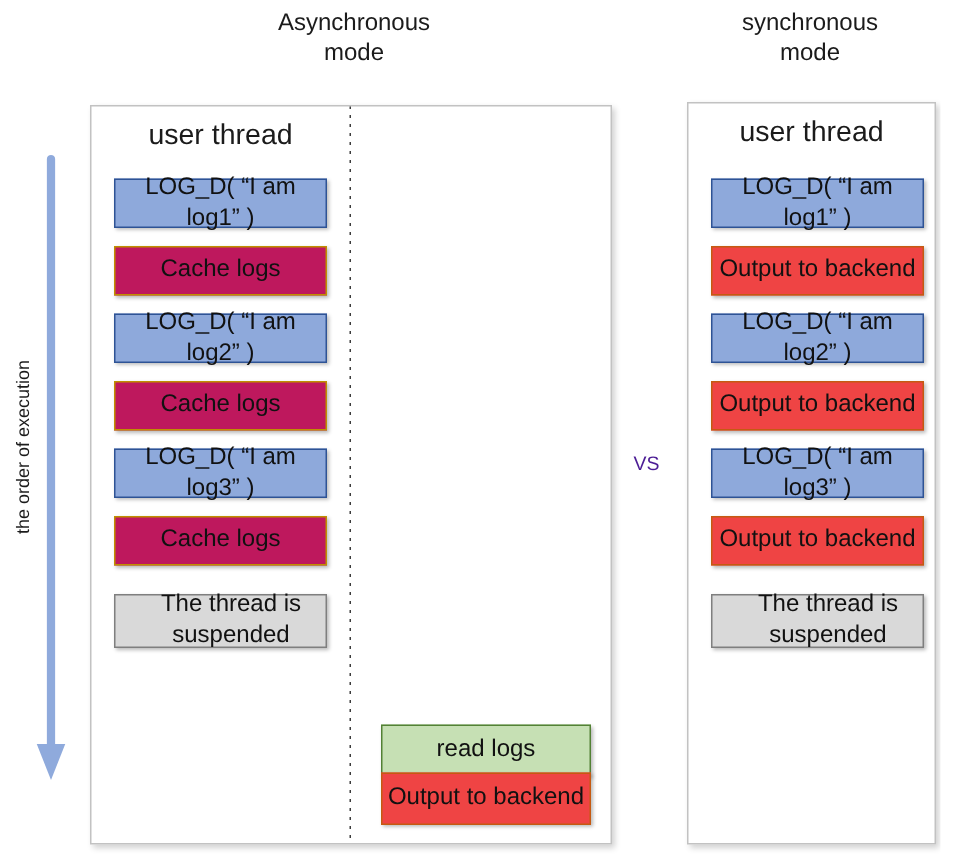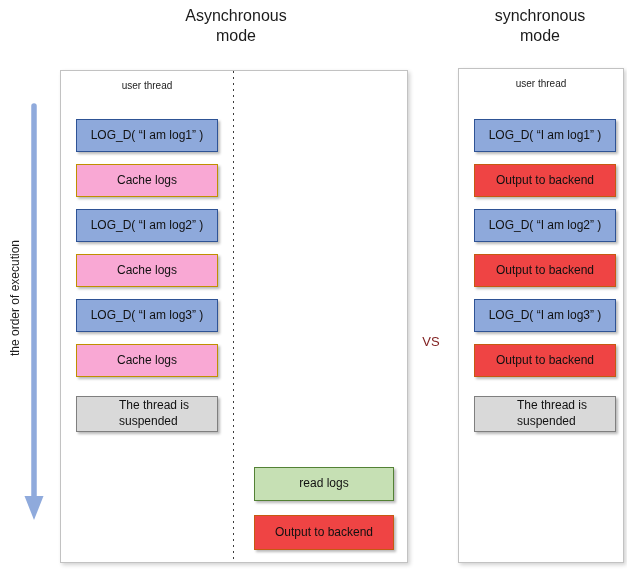--- a/index.html
+++ b/index.html
@@ -16,51 +16,51 @@
 
   .panel {
     position:absolute; background:#ffffff;
     border:1px solid #c2c2c2; box-shadow:2px 2px 4px rgba(0,0,0,0.18);
     box-sizing:border-box;
   }
   .panel-async { left:60px;  top:70px; width:348px; height:493px; }
   .panel-sync  { left:458px; top:68px; width:166px; height:495px; }
 
   .col-header {
-    position:absolute; top:9px; font-size:10px; text-align:center; color:#1b1b1b;
+    position:absolute; top:9px; font-size:19px; text-align:center; color:#1b1b1b;
   }
   .hdr-async-user   { left:0;    width:172px; }
   .hdr-async-logger { left:172px; width:176px; }
   .hdr-sync-user    { left:0;    width:100%; }
 
   .divider {
     position:absolute; left:172px; top:0; bottom:0; width:1px;
     background:repeating-linear-gradient(to bottom,#3c3c3c 0 2px, transparent 2px 6px);
   }
 
   .step {
     position:absolute; display:flex; align-items:center; justify-content:center;
-    font-size:12px; line-height:1.3; white-space:pre-line;
+    text-align:center; font-size:16px; line-height:1.3; white-space:pre-line;
     border:1.5px solid #555; box-shadow:1.5px 1.5px 2.5px rgba(0,0,0,0.28);
     box-sizing:border-box; color:#111;
   }
   .blue   { background:#8EA9DB; border-color:#2E5395; }
-  .yellow { background:#f9a8d4; border-color:#BF8F00; }
+  .yellow { background:#be185d; border-color:#BF8F00; }
   .green  { background:#C6E0B4; border-color:#538135; }
   .orange { background:#ef4444; border-color:#C55A11; }
   .gray   { background:#D9D9D9; border-color:#7F7F7F;padding-left:14px; }
 
   .arrow-svg { position:absolute; left:21px; top:102px; width:26px; height:422px; }
   .axis-label {
     position:absolute; left:15px; top:298px; white-space:nowrap;
     transform:translate(-50%,-50%) rotate(-90deg); font-size:12px; color:#1b1b1b;
   }
   .vs {
     position:absolute; left:408px; top:301px; width:46px;
-    text-align:center; font-size:13px; color:#7f1d1d;margin-top:33px;
+    text-align:center; font-size:13px; color:#4c1d95;
   }
 </style>
 </head>
 <body>
 
 <div class="canvas">
 
   <div class="title title-async">Asynchronous
 mode</div>
   <div class="title title-sync">synchronous
@@ -80,21 +80,21 @@
 
     <div class="step blue" style="left:15px; top:48px;  width:142px; height:33px;">LOG_D( “I am log1” )</div>
     <div class="step yellow" style="left:15px; top:93px;  width:142px; height:33px;">Cache logs</div>
     <div class="step blue" style="left:15px; top:138px; width:142px; height:33px;">LOG_D( “I am log2” )</div>
     <div class="step yellow" style="left:15px; top:183px; width:142px; height:33px;">Cache logs</div>
     <div class="step blue" style="left:15px; top:228px; width:142px; height:33px;">LOG_D( “I am log3” )</div>
     <div class="step yellow" style="left:15px; top:273px; width:142px; height:33px;">Cache logs</div>
     <div class="step gray" style="left:15px; top:325px; width:142px; height:36px;">The thread is
 suspended</div>
 
-    <div class="step green" style="left:193px; top:396px; width:140px; height:34px;">read logs</div>
+    <div class="step green" style="left:193px; top:412px; width:140px; height:34px;">read logs</div>
     <div class="step orange" style="left:193px; top:444px; width:140px; height:35px;">Output to backend</div>
   </div>
 
   <div class="panel panel-sync">
     <div class="col-header hdr-sync-user">user thread</div>
 
     <div class="step blue" style="left:15px; top:50px;  width:142px; height:33px;">LOG_D( “I am log1” )</div>
     <div class="step orange" style="left:15px; top:95px;  width:142px; height:33px;">Output to backend</div>
     <div class="step blue" style="left:15px; top:140px; width:142px; height:33px;">LOG_D( “I am log2” )</div>
     <div class="step orange" style="left:15px; top:185px; width:142px; height:33px;">Output to backend</div>

